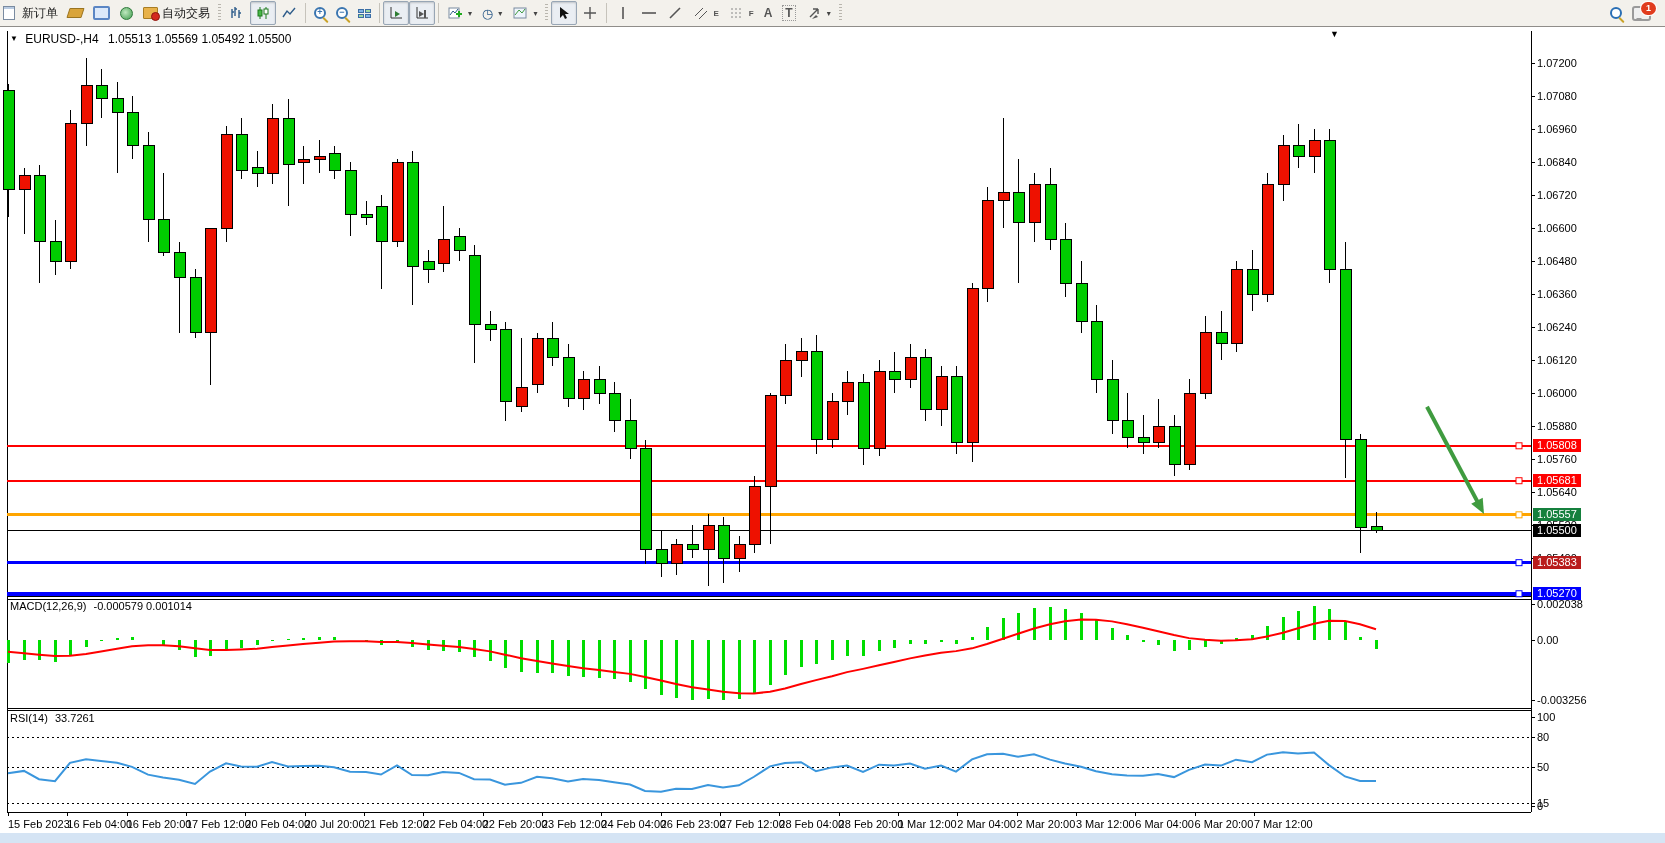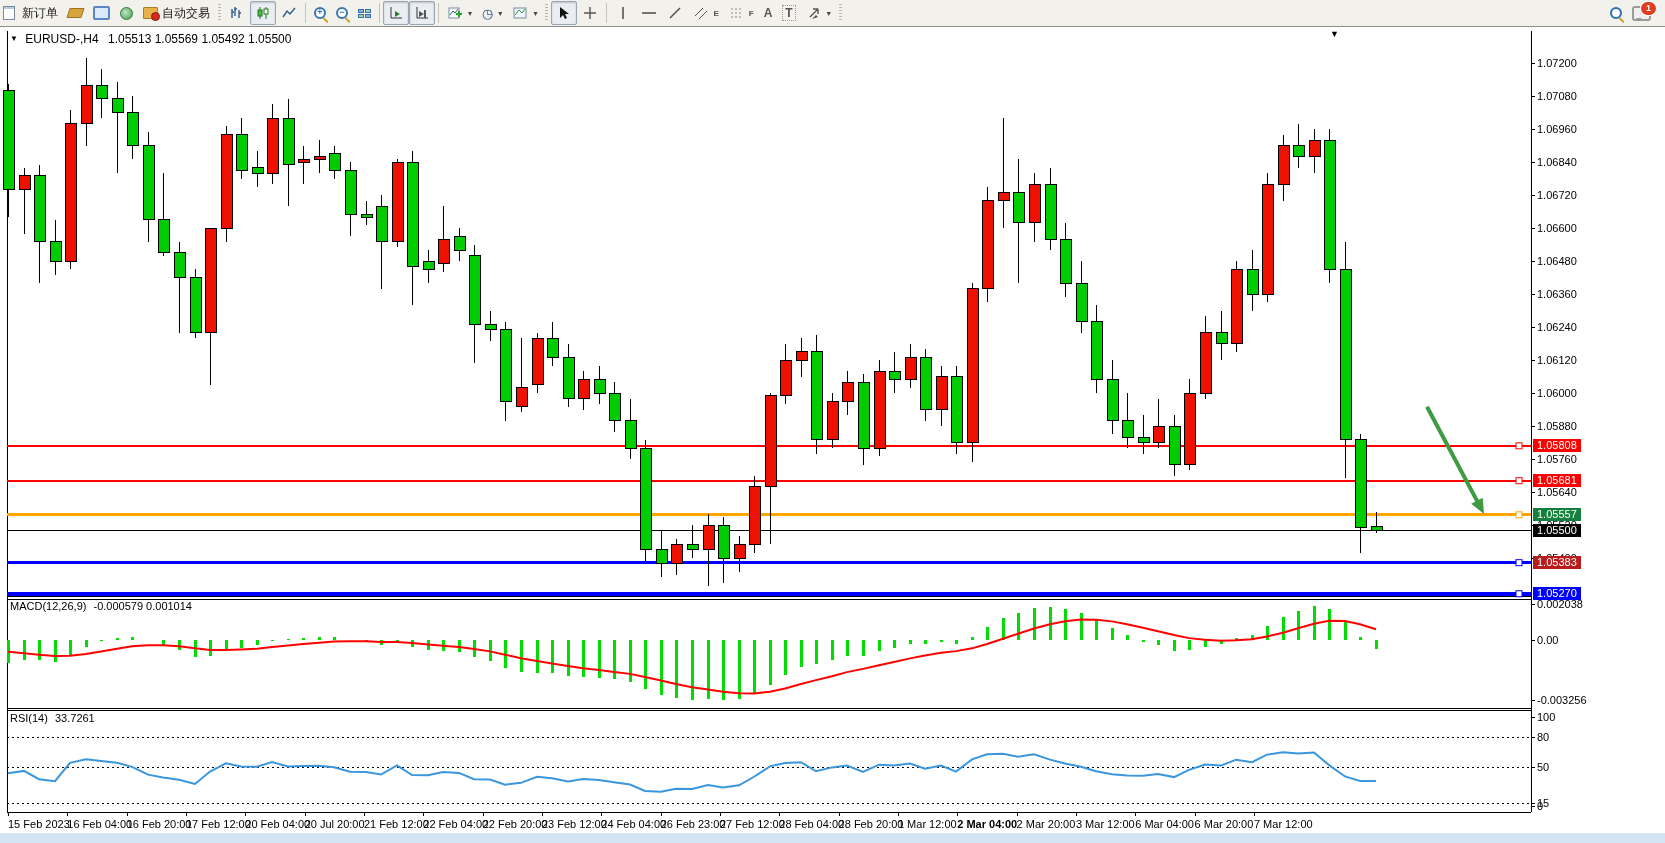--- a/index.html
+++ b/index.html
@@ -635,21 +635,21 @@
     <div class="tlabel" style="left: 363.98px;">21 Feb 12:00</div>
     <div class="tlabel" style="left: 423.31px;">22 Feb 04:00</div>
     <div class="tlabel" style="left: 482.64px;">22 Feb 20:00</div>
     <div class="tlabel" style="left: 541.97px;">23 Feb 12:00</div>
     <div class="tlabel" style="left: 601.3px;">24 Feb 04:00</div>
     <div class="tlabel" style="left: 660.63px;">26 Feb 23:00</div>
     <div class="tlabel" style="left: 719.96px;">27 Feb 12:00</div>
     <div class="tlabel" style="left: 779.29px;">28 Feb 04:00</div>
     <div class="tlabel" style="left: 838.62px;">28 Feb 20:00</div>
     <div class="tlabel" style="left: 897.95px;">1 Mar 12:00</div>
-    <div class="tlabel" style="left: 957.28px; font-weight: bold;">2 Mar 04:00</div>
+    <div class="tlabel" style="left: 957.28px;">2 Mar 04:00</div>
     <div class="tlabel" style="left: 1016.61px;">2 Mar 20:00</div>
     <div class="tlabel" style="left: 1075.94px;">3 Mar 12:00</div>
     <div class="tlabel" style="left: 1135.27px;">6 Mar 04:00</div>
     <div class="tlabel" style="left: 1194.6px;">6 Mar 20:00</div>
     <div class="tlabel" style="left: 1253.93px;">7 Mar 12:00</div>
   </div>
 
 <div id="bottom-strip"></div>
 
 </body></html>

